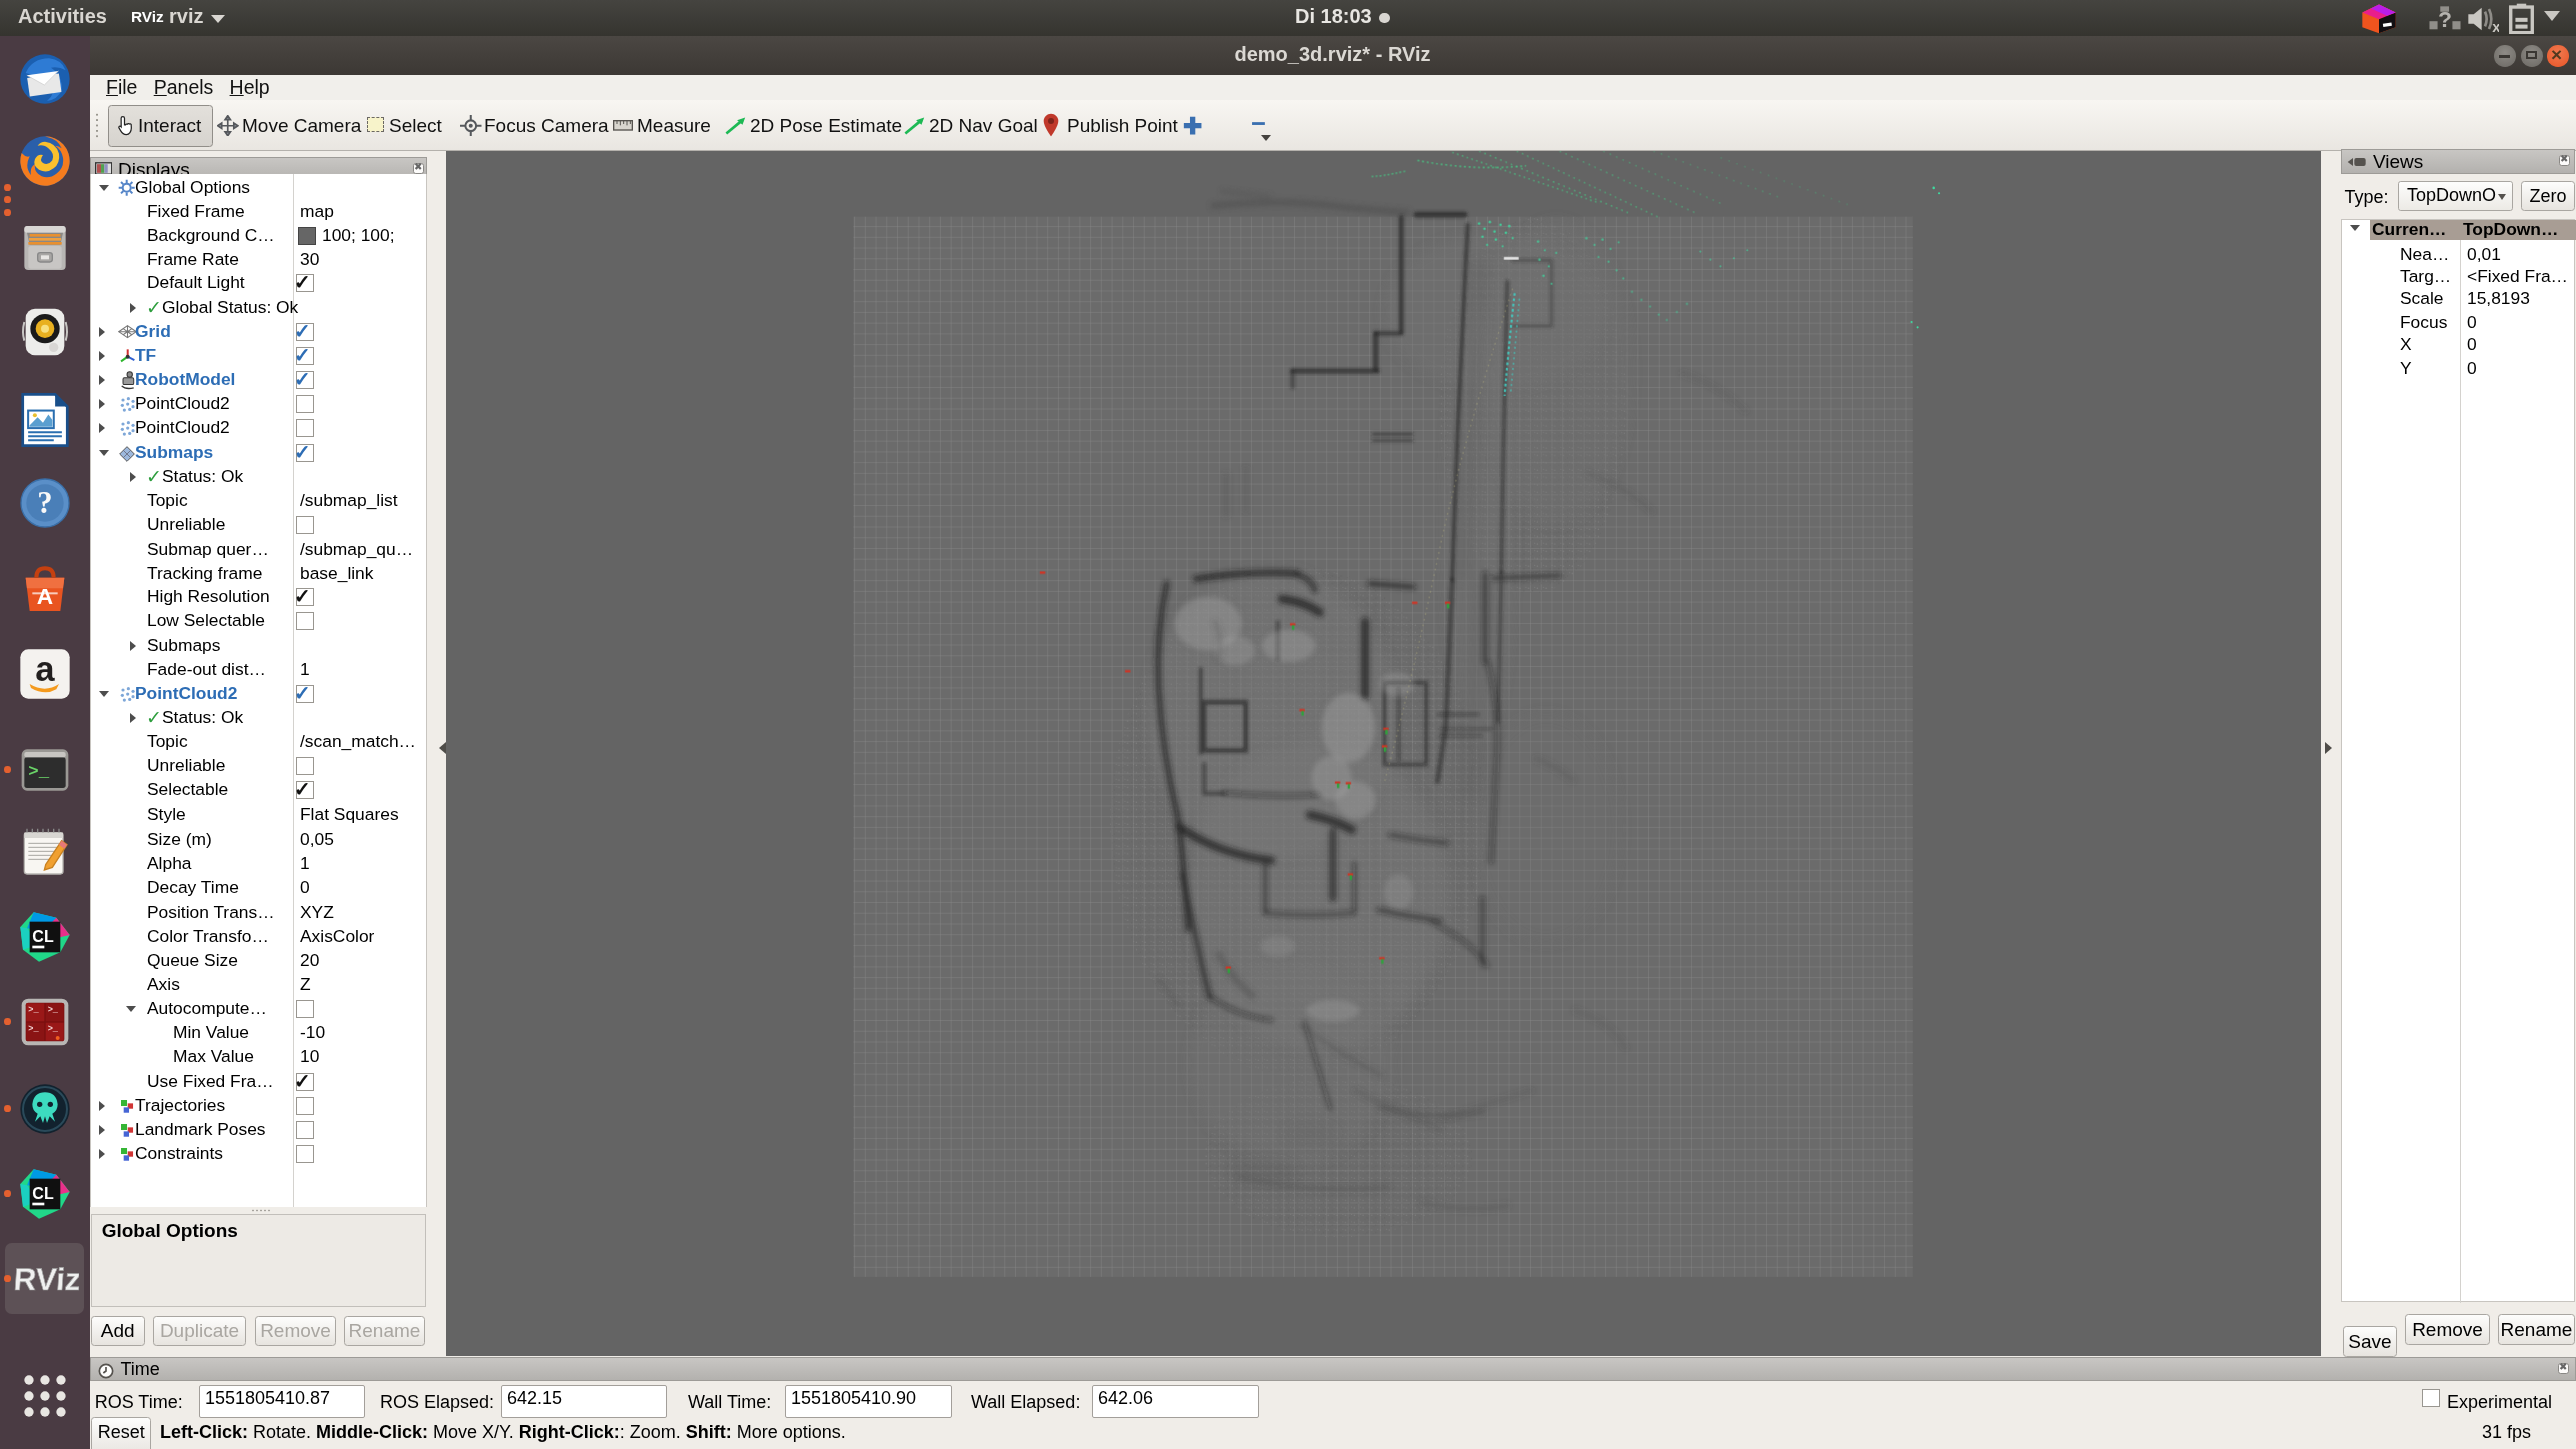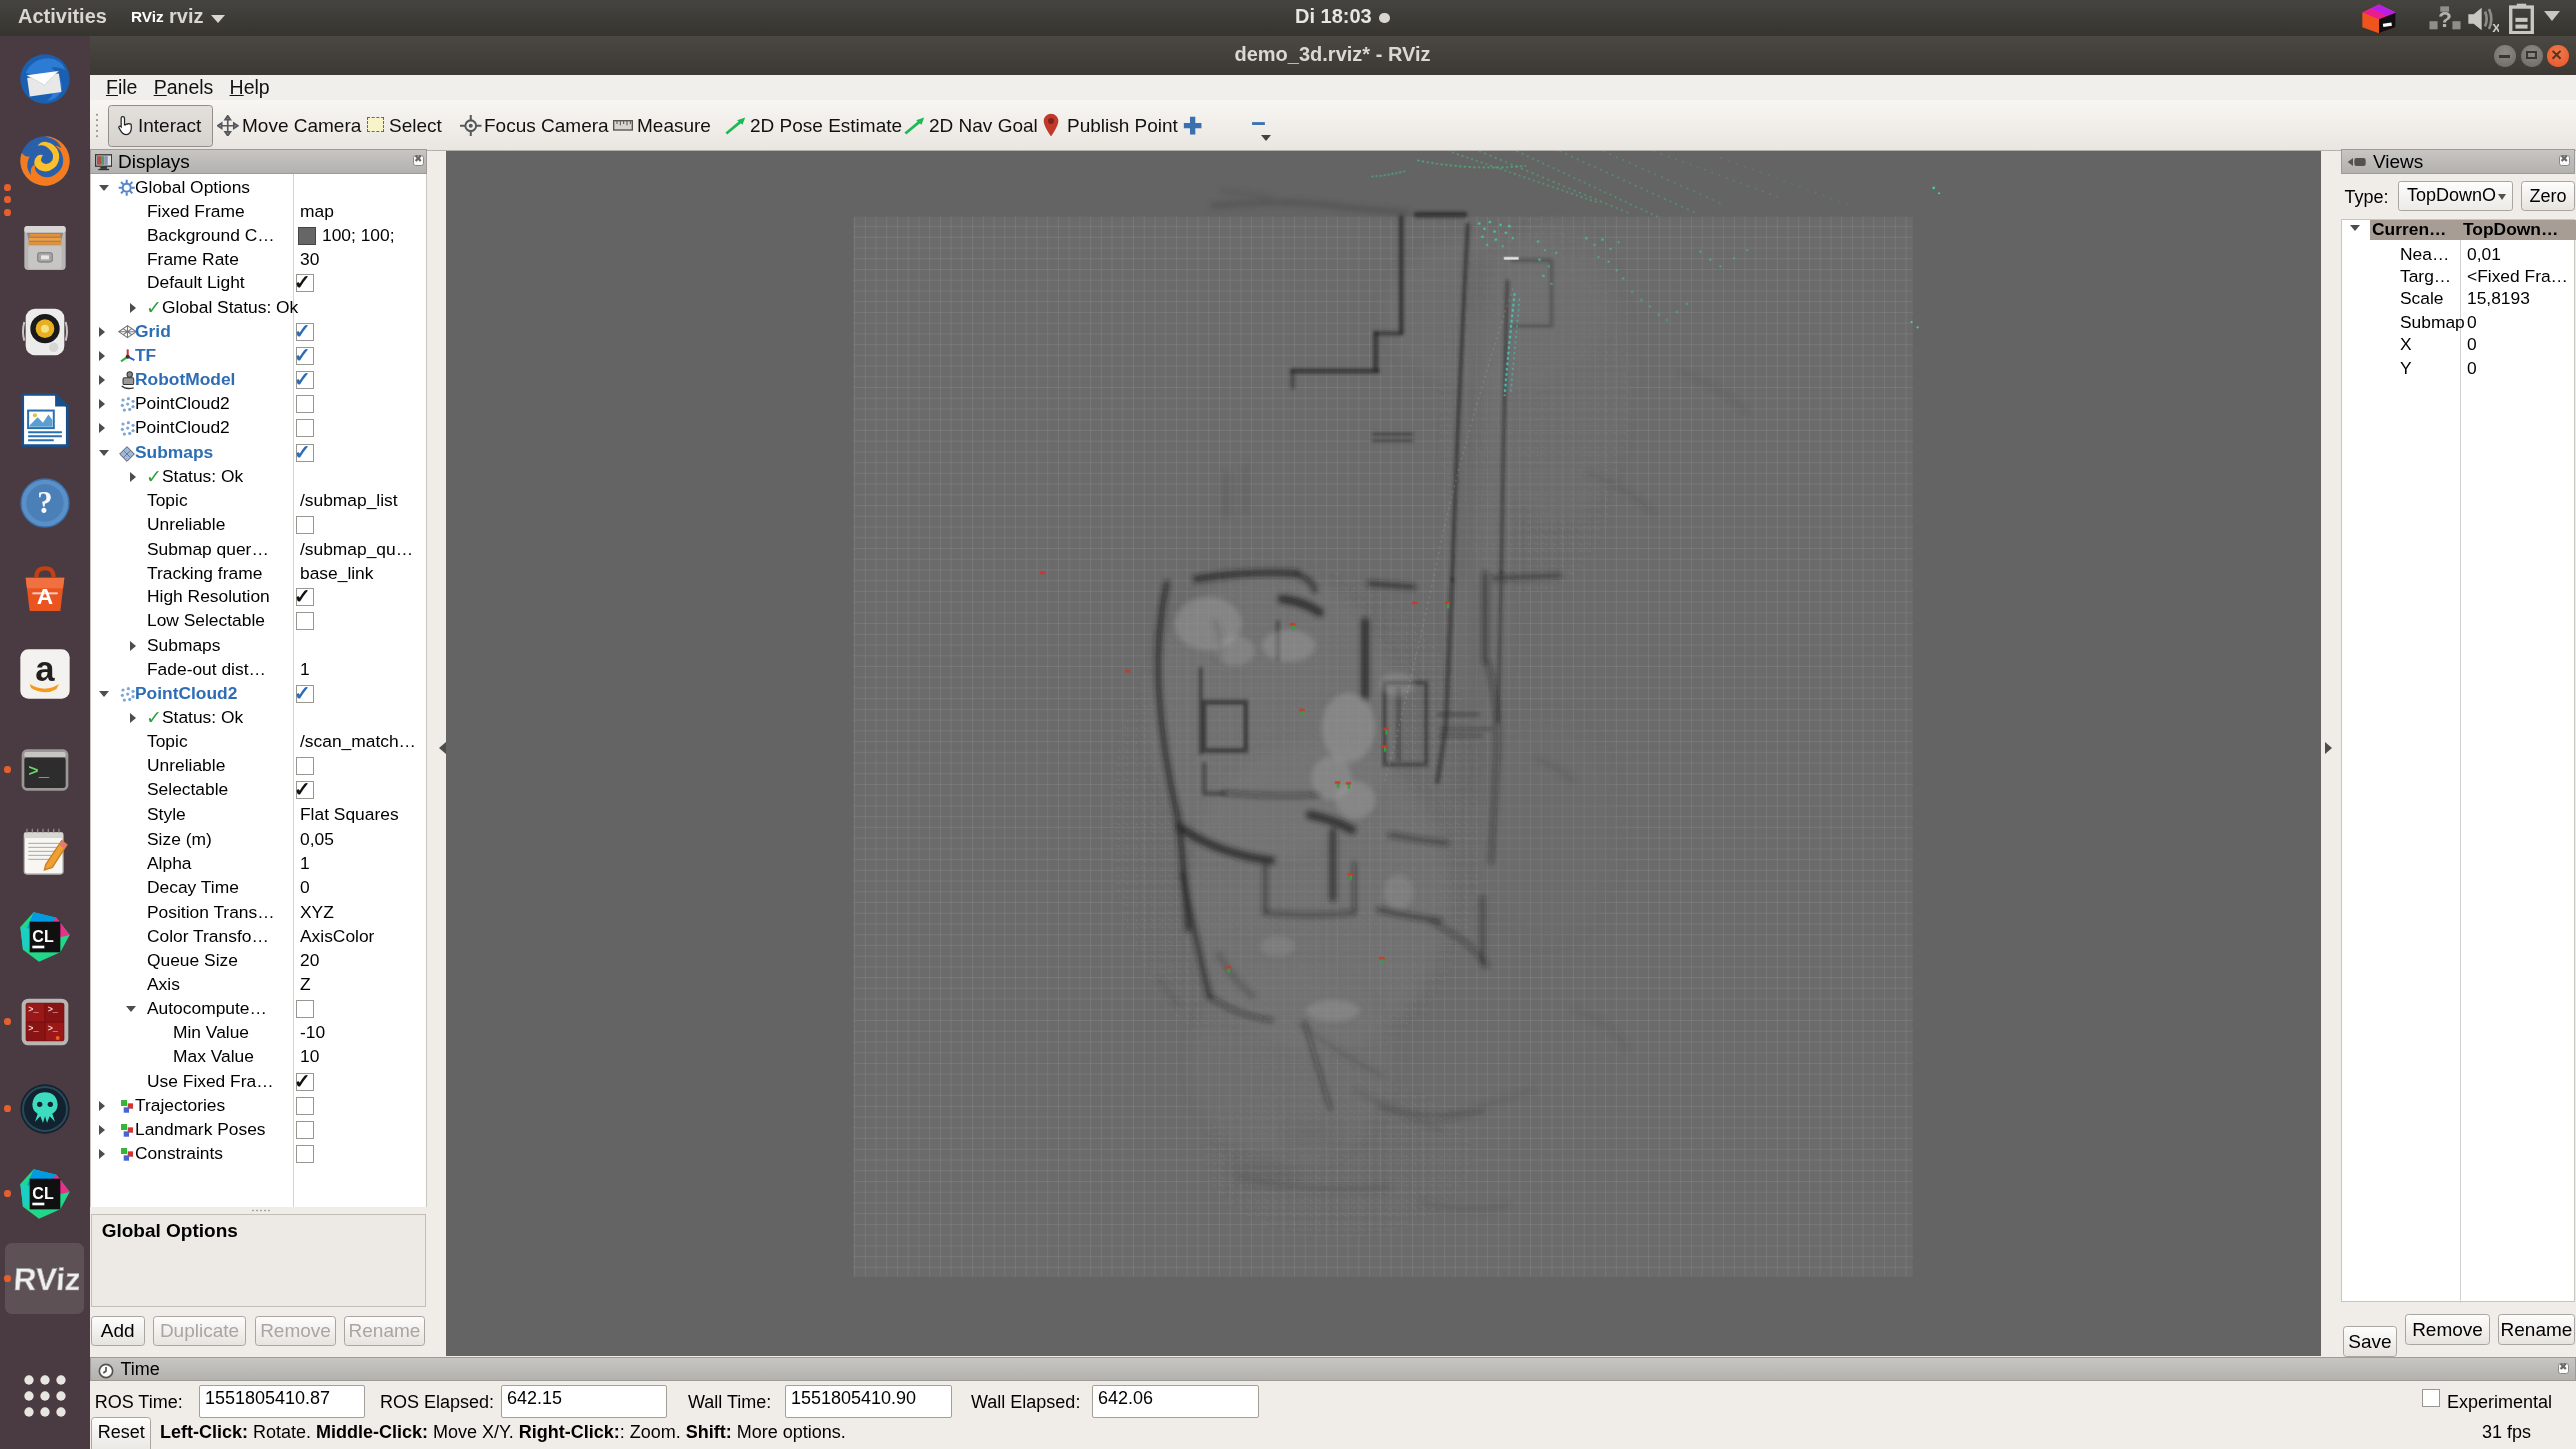--- a/index.html
+++ b/index.html
@@ -281,21 +281,21 @@
     <svg class="abs" style="left:953px;top:13.4px;" width="16" height="24" viewBox="0 0 24 36">
         <path d="M12,1 C18,1 23,6 23,12 C23,20 12,35 12,35 C12,35 1,20 1,12 C1,6 6,1 12,1 Z" fill="#c0392b"></path>
         <circle cx="12" cy="12" r="4.5" fill="#7e241b"></circle>
       </svg>
     <div class="tbtxt" style="left:977px;">Publish Point</div>
     <div class="abs" style="left:1093px;top:13.4px;font-size:23px;font-weight:bold;color:#3a6fb0;">✚</div>
     <div class="abs" style="left:1161px;top:9.4px;font-size:25.5px;font-weight:bold;color:#3a6fb0;">−</div>
     <div class="abs arr" style="left:1171px;top:35px;border-left:5.4px solid transparent;border-right:5.4px solid transparent;border-top:6.7px solid #45423e;"></div>
   </div>
   <div id="displays">
-    <div class="phead" style="left:0;top:0;width:337px;height:25px;">
+    <div class="phead" style="left:0;top:8px;width:337px;height:25px;">
       <svg class="abs" style="left:4px;top:4px;" width="17.4" height="17" viewBox="0 0 26 25">
           <rect x="1" y="1" width="24" height="17" fill="#ddd" stroke="#333" stroke-width="2"></rect>
           <rect x="3" y="3" width="6" height="13" fill="#b05050"></rect>
           <rect x="9" y="3" width="5" height="13" fill="#50a050"></rect>
           <rect x="14" y="3" width="5" height="13" fill="#9090c0"></rect>
           <rect x="8" y="19" width="10" height="3" fill="#333"></rect>
           <rect x="5" y="22" width="16" height="2" fill="#333"></rect>
         </svg>
       <div class="abs" style="left:27px;top:0.7px;">Displays</div>
       <div class="pclose" style="left:322px;top:4.7px;"></div>
@@ -846,21 +846,21 @@
       <i class="arr are" style="left:8px;top:5.4px;position:absolute;"></i>
       <div class="abs" style="left:30px;top:-0.7px;font-weight:bold;">Curren…</div>
       <div class="abs" style="left:121px;top:-0.7px;font-weight:bold;">TopDown…</div>
       <div class="abs" style="left:118px;top:20px;width:0.7px;height:1063px;background:#d4d2ce;"></div>
       <div class="abs" style="left:58px;top:23.5px;">Nea…</div>
         <div class="abs" style="left:125px;top:23.5px;">0,01</div>
       <div class="abs" style="left:58px;top:46px;">Targ…</div>
         <div class="abs" style="left:125px;top:46px;">&lt;Fixed Fra…</div>
       <div class="abs" style="left:58px;top:68px;">Scale</div>
         <div class="abs" style="left:125px;top:68px;">15,8193</div>
-      <div class="abs" style="left:58px;top:92px;">Submap</div>
+      <div class="abs" style="left:58px;top:92px;">Focus</div>
         <div class="abs" style="left:125px;top:92px;">0</div>
       <div class="abs" style="left:58px;top:114px;">X</div>
         <div class="abs" style="left:125px;top:114px;">0</div>
       <div class="abs" style="left:58px;top:138px;">Y</div>
         <div class="abs" style="left:125px;top:138px;">0</div>
     </div>
     <div class="btn" style="left:2px;top:1165px;width:54px;height:31px;padding-top:4px;margin-top:12px;">Save</div>
     <div class="btn" style="left:64px;top:1165px;width:85px;height:31px;padding-top:4px;">Remove</div>
     <div class="btn" style="left:157px;top:1165px;width:77px;height:31px;padding-top:4px;">Rename</div>
   </div>

